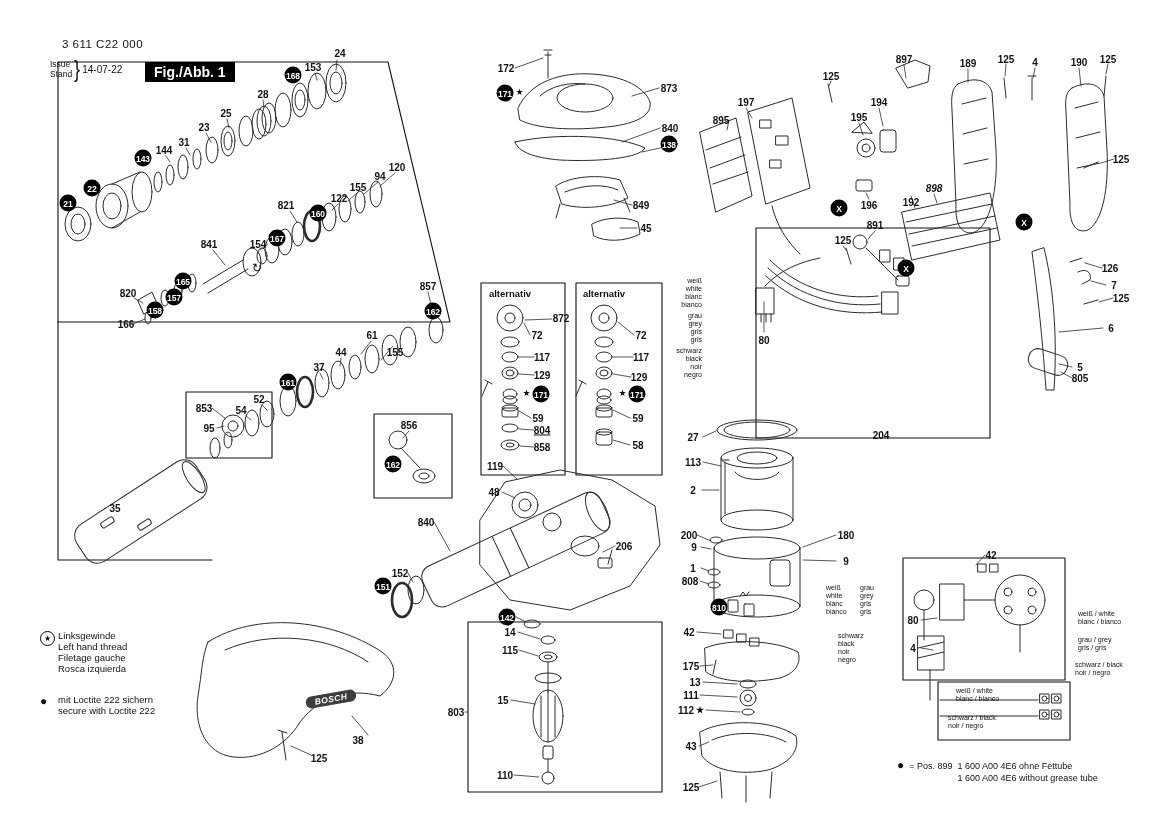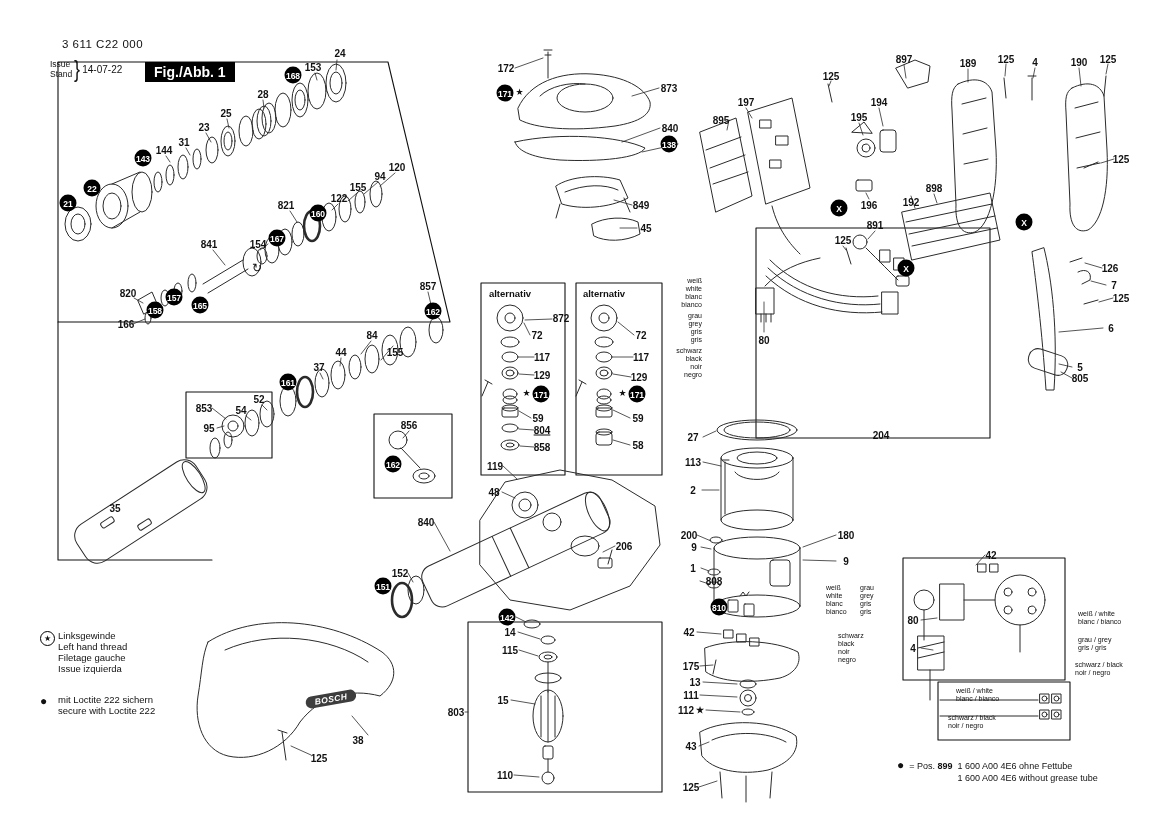--- a/index.html
+++ b/index.html
@@ -33,21 +33,21 @@
   .note{position:absolute;font-size:9.5px;line-height:11px;}
   #note-thread{left:58px;top:630px;}
   #note-thread-icon{position:absolute;left:40px;top:631px;width:13px;height:13px;border:1px solid #000;
                     border-radius:50%;display:flex;align-items:center;justify-content:center;font-size:8px;}
   #note-loctite{left:58px;top:694px;}
   #note-loctite-icon{position:absolute;left:40px;top:695px;font-size:12px;line-height:12px;}
   #note-mods{left:62px;top:735px;color:#222;}
   #footnote{position:absolute;left:897px;top:760px;display:flex;gap:5px;font-size:9px;align-items:flex-start;}
   .fn-bullet{font-size:12px;line-height:11px;}
   .fn-eq{white-space:nowrap;line-height:12px;}
-  .fn-eq b{font-weight:700;}
+  .fn-eq b{font-weight:400;}
   .fn-lines{line-height:12px;white-space:nowrap;}
   #brand-badge{position:absolute;left:331px;top:699px;transform:translate(-50%,-50%) rotate(-10deg);
                background:#3d3d3d;color:#fff;border-radius:9px;padding:1px 9px;font-size:8.5px;font-weight:700;
                font-style:italic;letter-spacing:.5px;}
 </style>
 </head>
 <body>
 
 <div id="stage">
 
@@ -395,21 +395,21 @@
   </div>
   <div id="fig-label">Fig./Abb. 1</div>
 
   <div id="brand-badge">BOSCH</div>
 
   <span id="note-thread-icon">★</span>
   <div id="note-thread" class="note">
     <div>Linksgewinde</div>
     <div>Left hand thread</div>
     <div>Filetage gauche</div>
-    <div>Issue izquierda</div>
+    <div>Rosca izquierda</div>
   </div>
   <span id="note-loctite-icon">●</span>
   <div id="note-loctite" class="note">
     <div>mit Loctite 222 sichern</div>
     <div>secure with Loctite 222</div>
   </div>
 
   <div id="footnote">
     <span class="fn-bullet">●</span>
     <span class="fn-eq"><span>= Pos.</span> <b>899</b></span>
@@ -483,21 +483,21 @@
       <div class="callout" style="left: 126px; top: 324px;">
         <span>166</span>
       </div>
       <div class="callout" style="left: 428px; top: 286px;">
         <span>857</span>
       </div>
       <div class="callout" style="left: 395px; top: 352px;">
         <span>155</span>
       </div>
       <div class="callout" style="left: 372px; top: 335px;">
-        <span>84</span>
+        <span>61</span>
       </div>
       <div class="callout" style="left: 341px; top: 352px;">
         <span>44</span>
       </div>
       <div class="callout" style="left: 319px; top: 367px;">
         <span>37</span>
       </div>
       <div class="callout" style="left: 204px; top: 408px;">
         <span>853</span>
       </div>
@@ -620,21 +620,21 @@
       </div>
       <div class="callout" style="left: 879px; top: 102px;">
         <span>194</span>
       </div>
       <div class="callout" style="left: 869px; top: 205px;">
         <span>196</span>
       </div>
       <div class="callout" style="left: 911px; top: 202px;">
         <span>192</span>
       </div>
-      <div class="callout" style="left: 934px; top: 188px;">
+      <div class="callout" style="left: 934px; top: 188px; font-style: italic;">
         <span>898</span>
       </div>
       <div class="callout" style="left: 875px; top: 225px;">
         <span>891</span>
       </div>
       <div class="callout" style="left: 843px; top: 240px;">
         <span>125</span>
       </div>
       <div class="callout" style="left: 1121px; top: 159px;">
         <span>125</span>
@@ -680,21 +680,21 @@
       </div>
       <div class="callout" style="left: 846px; top: 535px;">
         <span>180</span>
       </div>
       <div class="callout" style="left: 846px; top: 561px;">
         <span>9</span>
       </div>
       <div class="callout" style="left: 693px; top: 568px;">
         <span>1</span>
       </div>
-      <div class="callout" style="left: 690px; top: 581px; margin-left: 24px;">
+      <div class="callout" style="left: 690px; top: 581px;">
         <span>808</span>
       </div>
       <div class="callout" style="left: 689px; top: 632px;">
         <span>42</span>
       </div>
       <div class="callout" style="left: 691px; top: 666px;">
         <span>175</span>
       </div>
       <div class="callout" style="left: 695px; top: 682px;">
         <span>13</span>
@@ -739,21 +739,21 @@
       </div>
       <div class="balloon" style="left: 68px; top: 203px;">
         <div class="disc">21</div>
       </div>
       <div class="balloon" style="left: 318px; top: 213px;">
         <div class="disc">160</div>
       </div>
       <div class="balloon" style="left: 277px; top: 238px;">
         <div class="disc">167</div>
       </div>
-      <div class="balloon" style="left: 200px; top: 281px; margin-top: 24px;">
+      <div class="balloon" style="left: 183px; top: 281px;">
         <div class="disc">165</div>
       </div>
       <div class="balloon" style="left: 174px; top: 297px;">
         <div class="disc">157</div>
       </div>
       <div class="balloon" style="left: 155px; top: 310px;">
         <div class="disc">158</div>
       </div>
       <div class="balloon" style="left: 433px; top: 311px;">
         <div class="disc">162</div>

